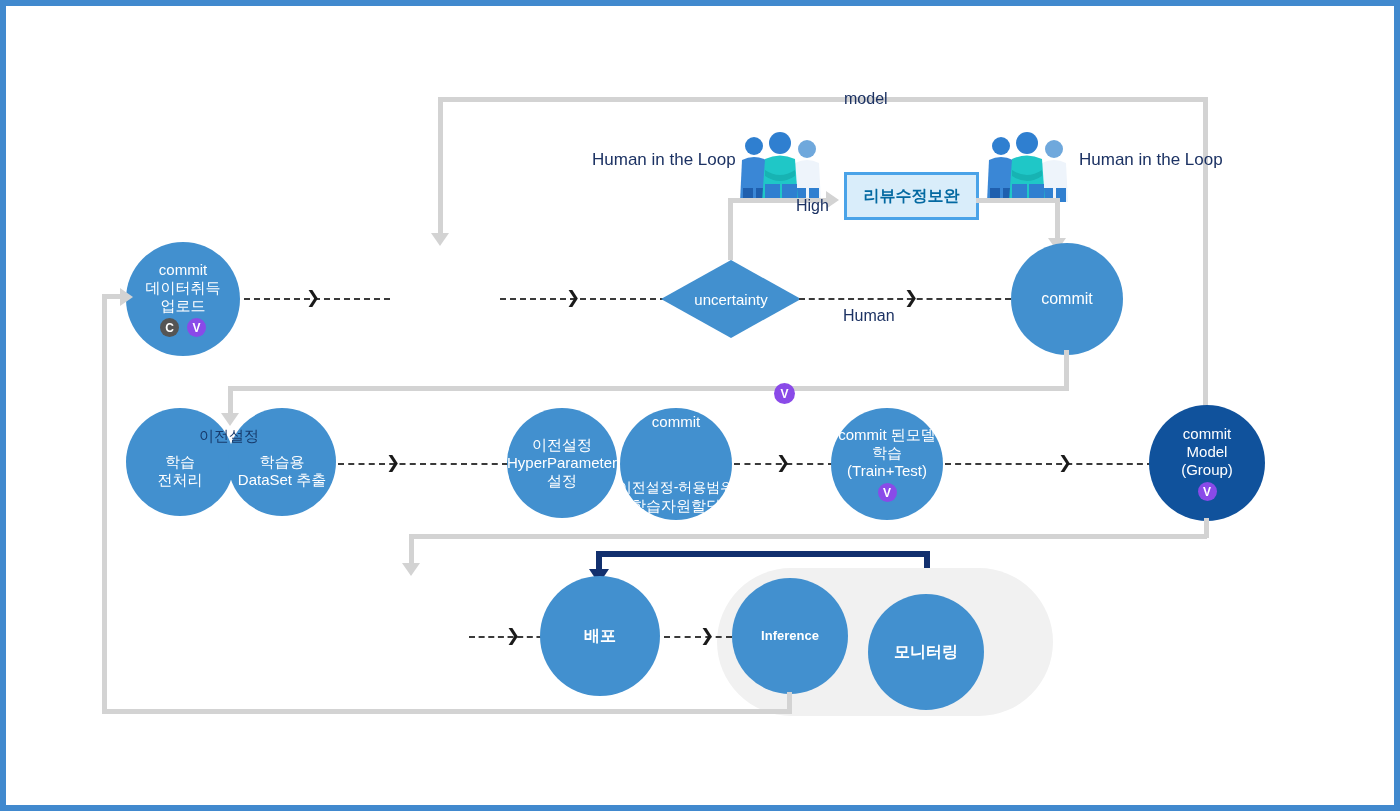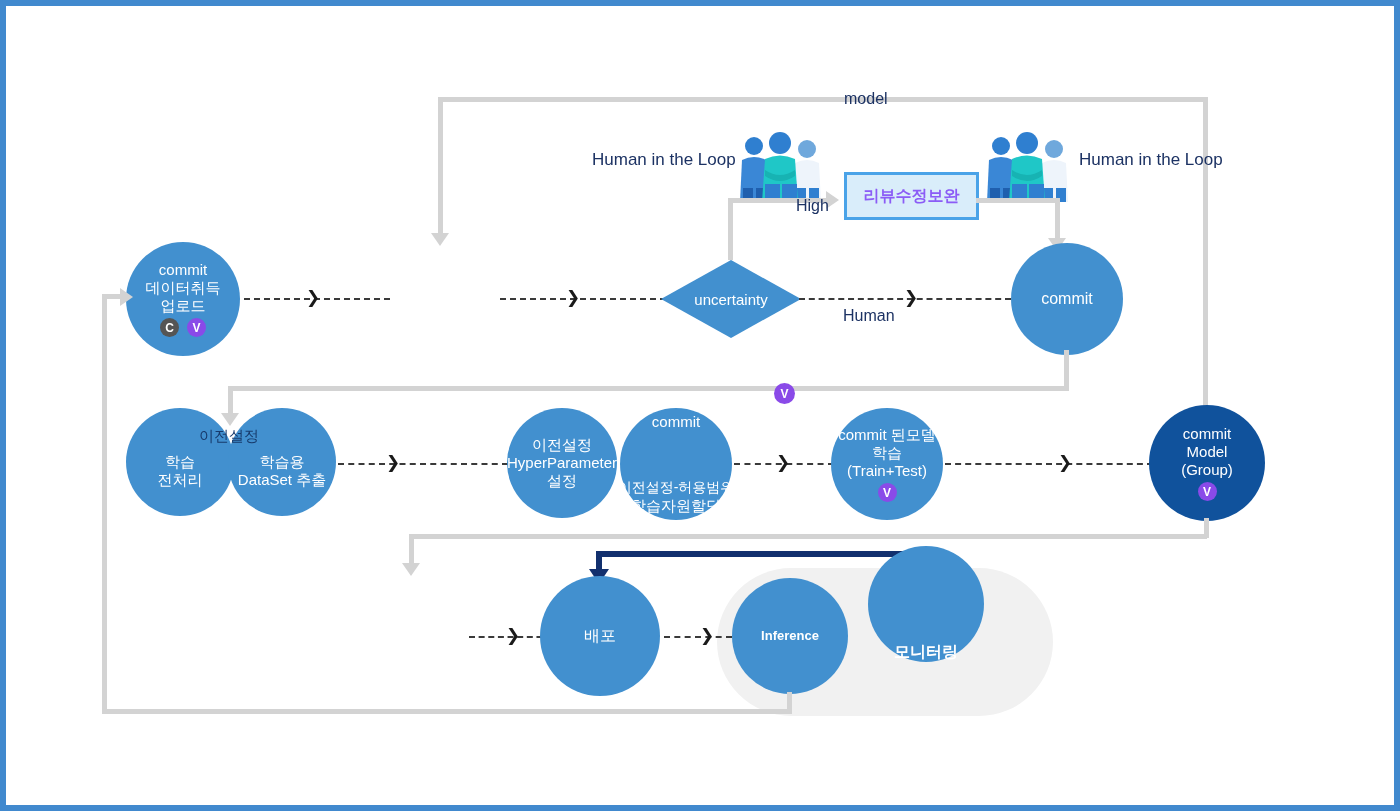--- a/index.html
+++ b/index.html
@@ -54,21 +54,21 @@
   }
   
   .reviewbox {
     position: absolute;
     box-sizing: border-box;
     display: flex;
     align-items: center;
     justify-content: center;
     background: #d9edfa;
     border: 3px solid #4aa3e8;
-    color: #8b5cf6;
+    color: #0369a1;
     font-weight: bold;
   }
   
   .label {
     position: absolute;
     color: #1c3263;
     white-space: nowrap;
   }
   
   .badge {
@@ -311,32 +311,32 @@
   <div class="ah navy-down" style="left:583px; top:563px;"></div>
   <div class="ln navy v" style="left:918px; top:545px; height:22px;"></div>
   <div class="ah navy-down" style="left:911px; top:563px;"></div>
 
   <div class="pill" style="left:711px; top:562px; width:336px; height:148px;"></div>
 
 
   <div class="dash" style="left:463px; top:630px; width:112px;"></div>
   <div class="chev" style="left:500px; top:621px;">❯</div>
 
-  <div class="node circle" style="left:534px; top:570px; width:120px; height:120px; font-size:16px; font-weight:normal;">
+  <div class="node circle" style="left:534px; top:570px; width:120px; height:120px; font-size:16px; font-weight:bold;">
     <span>배포</span>
   </div>
 
   <div class="dash" style="left:658px; top:630px; width:68px;"></div>
   <div class="chev" style="left:694px; top:621px;">❯</div>
 
   <div class="node circle" style="left:726px; top:572px; width:116px; height:116px; font-size:13px; font-weight:bold;">
     <span>Inference</span>
   </div>
 
-  <div class="node circle" style="left:862px; top:540px; width:116px; height:116px; font-size:16px; font-weight:bold;justify-content:flex-end;">
+  <div class="node circle" style="left:862px; top:588px; width:116px; height:116px; font-size:16px; font-weight:bold;">
     <span>모니터링</span>
   </div>
 
   <div class="ln v" style="left:781px; top:686px; height:22px;"></div>
   <div class="ln h" style="left:96px; top:703px; width:690px;"></div>
   <div class="ln v" style="left:96px; top:288px; height:415px;"></div>
   <div class="ln h" style="left:96px; top:288px; width:22px;"></div>
   <div class="ah right" style="left:114px; top:282px;"></div>
 
 </div>

